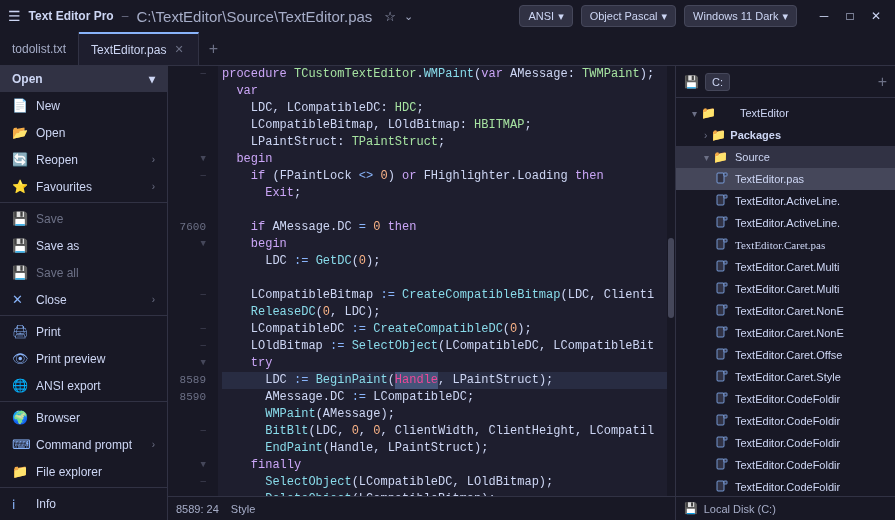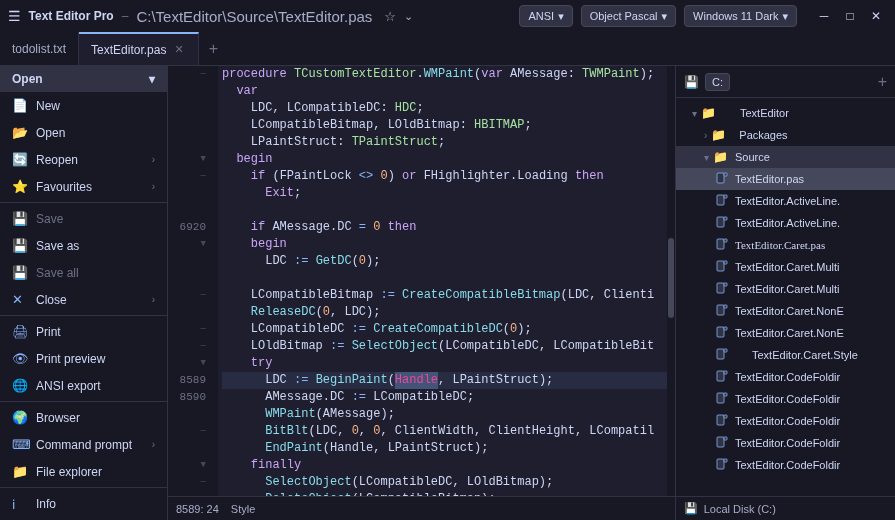--- a/index.html
+++ b/index.html
@@ -446,21 +446,21 @@
             <div style="height: 17px; display: flex; align-items: center; justify-content: flex-end; padding-right: 4px;"></div>
             <div style="height: 17px; display: flex; align-items: center; justify-content: flex-end; padding-right: 4px;"></div>
             <div style="height: 17px; display: flex; align-items: center; justify-content: flex-end; padding-right: 4px;">
               <span style="color:#45475a;font-size:9px;">▼</span>
             </div>
             <div style="height: 17px; display: flex; align-items: center; justify-content: flex-end; padding-right: 4px;">
               <span style="color:#45475a;font-size:9px;">─</span>
             </div>
             <div style="height: 17px; display: flex; align-items: center; justify-content: flex-end; padding-right: 4px;"></div>
             <div style="height: 17px; display: flex; align-items: center; justify-content: flex-end; padding-right: 4px;"></div>
-            <div style="height: 17px; display: flex; align-items: center; justify-content: flex-end; padding-right: 4px; color: rgb(108, 112, 134);">6920</div>
+            <div style="height: 17px; display: flex; align-items: center; justify-content: flex-end; padding-right: 4px; color: rgb(108, 112, 134);">7600</div>
             <div style="height: 17px; display: flex; align-items: center; justify-content: flex-end; padding-right: 4px;">
               <span style="color:#45475a;font-size:9px;">▼</span>
             </div>
             <div style="height: 17px; display: flex; align-items: center; justify-content: flex-end; padding-right: 4px;"></div>
             <div style="height: 17px; display: flex; align-items: center; justify-content: flex-end; padding-right: 4px;"></div>
             <div style="height: 17px; display: flex; align-items: center; justify-content: flex-end; padding-right: 4px;">
               <span style="color:#45475a;font-size:9px;">─</span>
             </div>
             <div style="height: 17px; display: flex; align-items: center; justify-content: flex-end; padding-right: 4px;"></div>
             <div style="height: 17px; display: flex; align-items: center; justify-content: flex-end; padding-right: 4px;">
@@ -512,21 +512,21 @@
     </div>
     <div class="file-tree" id="file-tree">
         <div class="tree-item tree-indent-1">
           <span class="chevron-down">▾</span>
           <span class="folder-icon">📁</span>
           <span style="overflow: hidden; text-overflow: ellipsis; white-space: nowrap; margin-left: 20px;">TextEditor</span>
         </div>
         <div class="tree-item tree-indent-2">
           <span class="chevron-right">›</span>
           <span class="folder-icon">📁</span>
-          <span style="overflow: hidden; text-overflow: ellipsis; white-space: nowrap; margin-left: 9px;">Packages</span>
+          <span style="overflow: hidden; text-overflow: ellipsis; white-space: nowrap; margin-left: 0; font-weight: bold;">Packages</span>
         </div>
         <div class="tree-item tree-indent-2 active">
           <span class="chevron-down">▾</span>
           <span class="folder-icon">📁</span>
           <span style="overflow: hidden; text-overflow: ellipsis; white-space: nowrap; margin-left: 3px;">Source</span>
         </div>
         <div class="tree-item tree-indent-3 selected">
           <span class="file-icon file-icon-pas"><svg width="12" height="12" viewBox="0 0 12 12">
               <rect x="1" y="1" width="7" height="10" rx="1" fill="#313244" stroke="#89b4fa" stroke-width="0.8"></rect>
               <rect x="8" y="1" width="3" height="3" rx="0.5" fill="#313244" stroke="#89b4fa" stroke-width="0.8"></rect>
@@ -580,21 +580,28 @@
               <rect x="1" y="1" width="7" height="10" rx="1" fill="#313244" stroke="#89b4fa" stroke-width="0.8"></rect>
               <rect x="8" y="1" width="3" height="3" rx="0.5" fill="#313244" stroke="#89b4fa" stroke-width="0.8"></rect>
             </svg></span>
           <span style="overflow: hidden; text-overflow: ellipsis; white-space: nowrap; margin-left: 3px;">TextEditor.Caret.NonE</span>
         </div>
         <div class="tree-item tree-indent-3">
           <span class="file-icon file-icon-pas"><svg width="12" height="12" viewBox="0 0 12 12">
               <rect x="1" y="1" width="7" height="10" rx="1" fill="#313244" stroke="#89b4fa" stroke-width="0.8"></rect>
               <rect x="8" y="1" width="3" height="3" rx="0.5" fill="#313244" stroke="#89b4fa" stroke-width="0.8"></rect>
             </svg></span>
-          <span style="overflow: hidden; text-overflow: ellipsis; white-space: nowrap; margin-left: 20px; text-align: right;">TextEditor.Caret.Style</span>
+          <span style="overflow: hidden; text-overflow: ellipsis; white-space: nowrap; margin-left: 3px;">TextEditor.Caret.Offse</span>
+        </div>
+        <div class="tree-item tree-indent-3">
+          <span class="file-icon file-icon-pas"><svg width="12" height="12" viewBox="0 0 12 12">
+              <rect x="1" y="1" width="7" height="10" rx="1" fill="#313244" stroke="#89b4fa" stroke-width="0.8"></rect>
+              <rect x="8" y="1" width="3" height="3" rx="0.5" fill="#313244" stroke="#89b4fa" stroke-width="0.8"></rect>
+            </svg></span>
+          <span style="overflow: hidden; text-overflow: ellipsis; white-space: nowrap; margin-left: 3px; text-align: right;">TextEditor.Caret.Style</span>
         </div>
         <div class="tree-item tree-indent-3">
           <span class="file-icon file-icon-pas"><svg width="12" height="12" viewBox="0 0 12 12">
               <rect x="1" y="1" width="7" height="10" rx="1" fill="#313244" stroke="#89b4fa" stroke-width="0.8"></rect>
               <rect x="8" y="1" width="3" height="3" rx="0.5" fill="#313244" stroke="#89b4fa" stroke-width="0.8"></rect>
             </svg></span>
           <span style="overflow: hidden; text-overflow: ellipsis; white-space: nowrap; margin-left: 3px;">TextEditor.CodeFoldir</span>
         </div>
         <div class="tree-item tree-indent-3">
           <span class="file-icon file-icon-pas"><svg width="12" height="12" viewBox="0 0 12 12">

